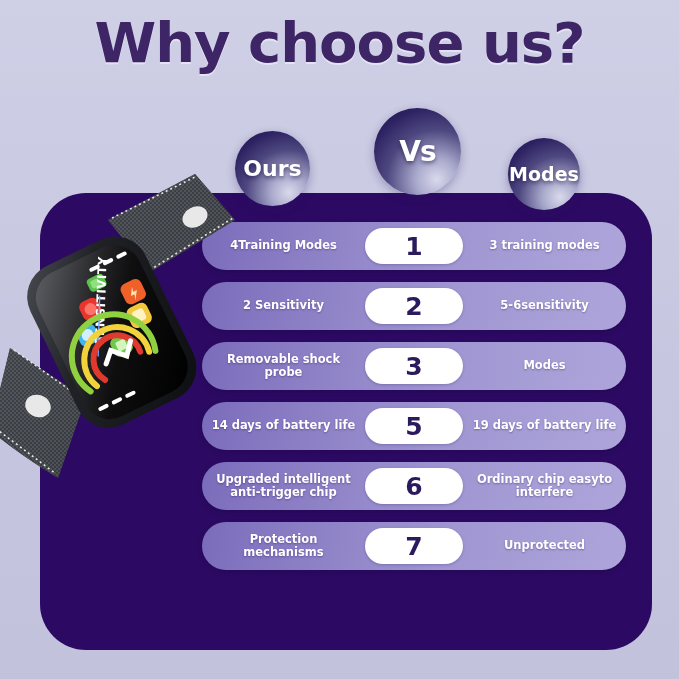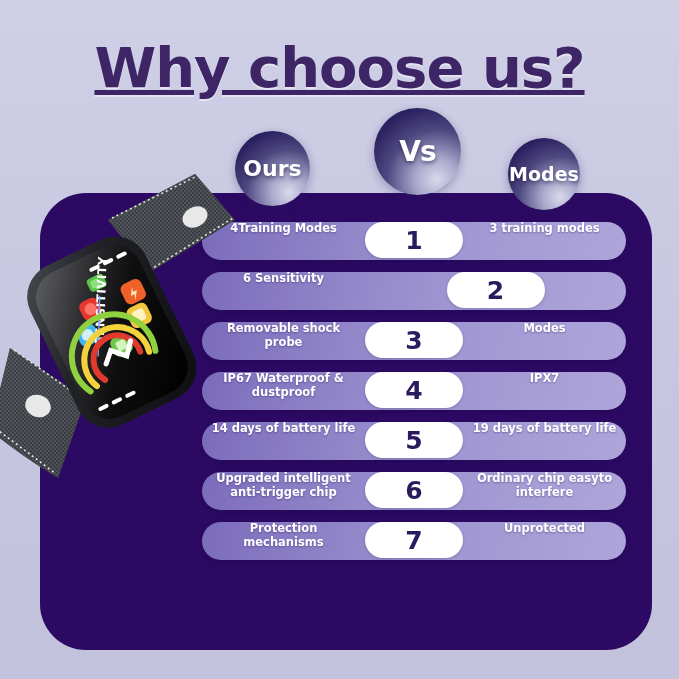--- a/index.html
+++ b/index.html
@@ -7,26 +7,25 @@
     width:679px;height:679px;overflow:hidden;
     font-family:"Liberation Sans",sans-serif;
     background:#c9c9e3;
     position:relative;
   }
   #root{position:absolute;inset:0;
     background:linear-gradient(180deg,#cfcfe6 0%,#c6c6e0 55%,#c2c2dd 100%);}
 
   
   .title{
-    position:absolute;left:0;top:35px;width:679px;text-align:center;
+    position:absolute;left:0;top:10px;width:679px;text-align:center;
     font-size:56px;font-weight:bold;letter-spacing:-1px;
     color:#3d2566;
     font-family:"DejaVu Sans",sans-serif;
     text-shadow:0 2px 0 rgba(255,255,255,.45);
-    text-decoration:underline;
   }
 
   
   .badge{
     position:absolute;border-radius:50%;
     display:flex;align-items:center;justify-content:center;
     color:#ffffff;font-weight:bold;
     font-family:"DejaVu Sans",sans-serif;
     background:radial-gradient(circle at 72% 82%, #d9d9ec 0%, #a9a9cc 22%, #4e4880 52%, #2b2060 78%, #241a56 100%);
     box-shadow:0 3px 10px rgba(40,20,90,.30);
@@ -39,23 +38,23 @@
 
   
   .panel{
     position:absolute;left:40px;top:193px;width:612px;height:457px;
     background:#2c0a63;border-radius:46px;z-index:2;
   }
 
   
   .rows{position:absolute;left:202px;top:222px;width:424px;z-index:4;}
   .row{
-    position:relative;height:38px;margin-bottom:12px;border-radius:24px;
+    position:relative;height:48px;margin-bottom:12px;border-radius:24px;
     background:linear-gradient(100deg,#7b6cbb 0%,#8f83c7 30%,#a198d3 62%,#ada5da 100%);
-    display:flex;
+    display:flex;align-items:center;
     box-shadow:0 2px 5px rgba(20,5,60,.28);
   }
   .row .cell{
     flex:0 0 163px;text-align:center;color:#ffffff;
     font-size:11.5px;font-weight:bold;line-height:13.5px;
     font-family:"DejaVu Sans",sans-serif;
     text-shadow:0 1px 2px rgba(40,15,90,.40);
     padding:0 6px;box-sizing:border-box;
   }
   .row .num{
@@ -172,34 +171,30 @@
     </g>
   </svg>
 
   <div class="rows">
     <div class="row">
       <div class="cell">4Training Modes</div>
       <div class="num">1</div>
       <div class="cell">3 training modes</div>
     </div>
     <div class="row">
-      <div class="cell">6 Sensitivity</div>
+      <div class="cell">2 Sensitivity</div>
       <div class="num">2</div>
+      <div class="cell">5-6sensitivity</div>
     </div>
     <div class="row">
       <div class="cell">Removable shock probe</div>
       <div class="num">3</div>
       <div class="cell">Modes</div>
     </div>
     <div class="row">
-      <div class="cell">IP67 Waterproof &amp; dustproof</div>
-      <div class="num">4</div>
-      <div class="cell">IPX7</div>
-    </div>
-    <div class="row">
       <div class="cell">14 days of battery life</div>
       <div class="num">5</div>
       <div class="cell">19 days of battery life</div>
     </div>
     <div class="row">
       <div class="cell">Upgraded intelligent anti-trigger chip</div>
       <div class="num">6</div>
       <div class="cell">Ordinary chip easyto interfere</div>
     </div>
     <div class="row">

